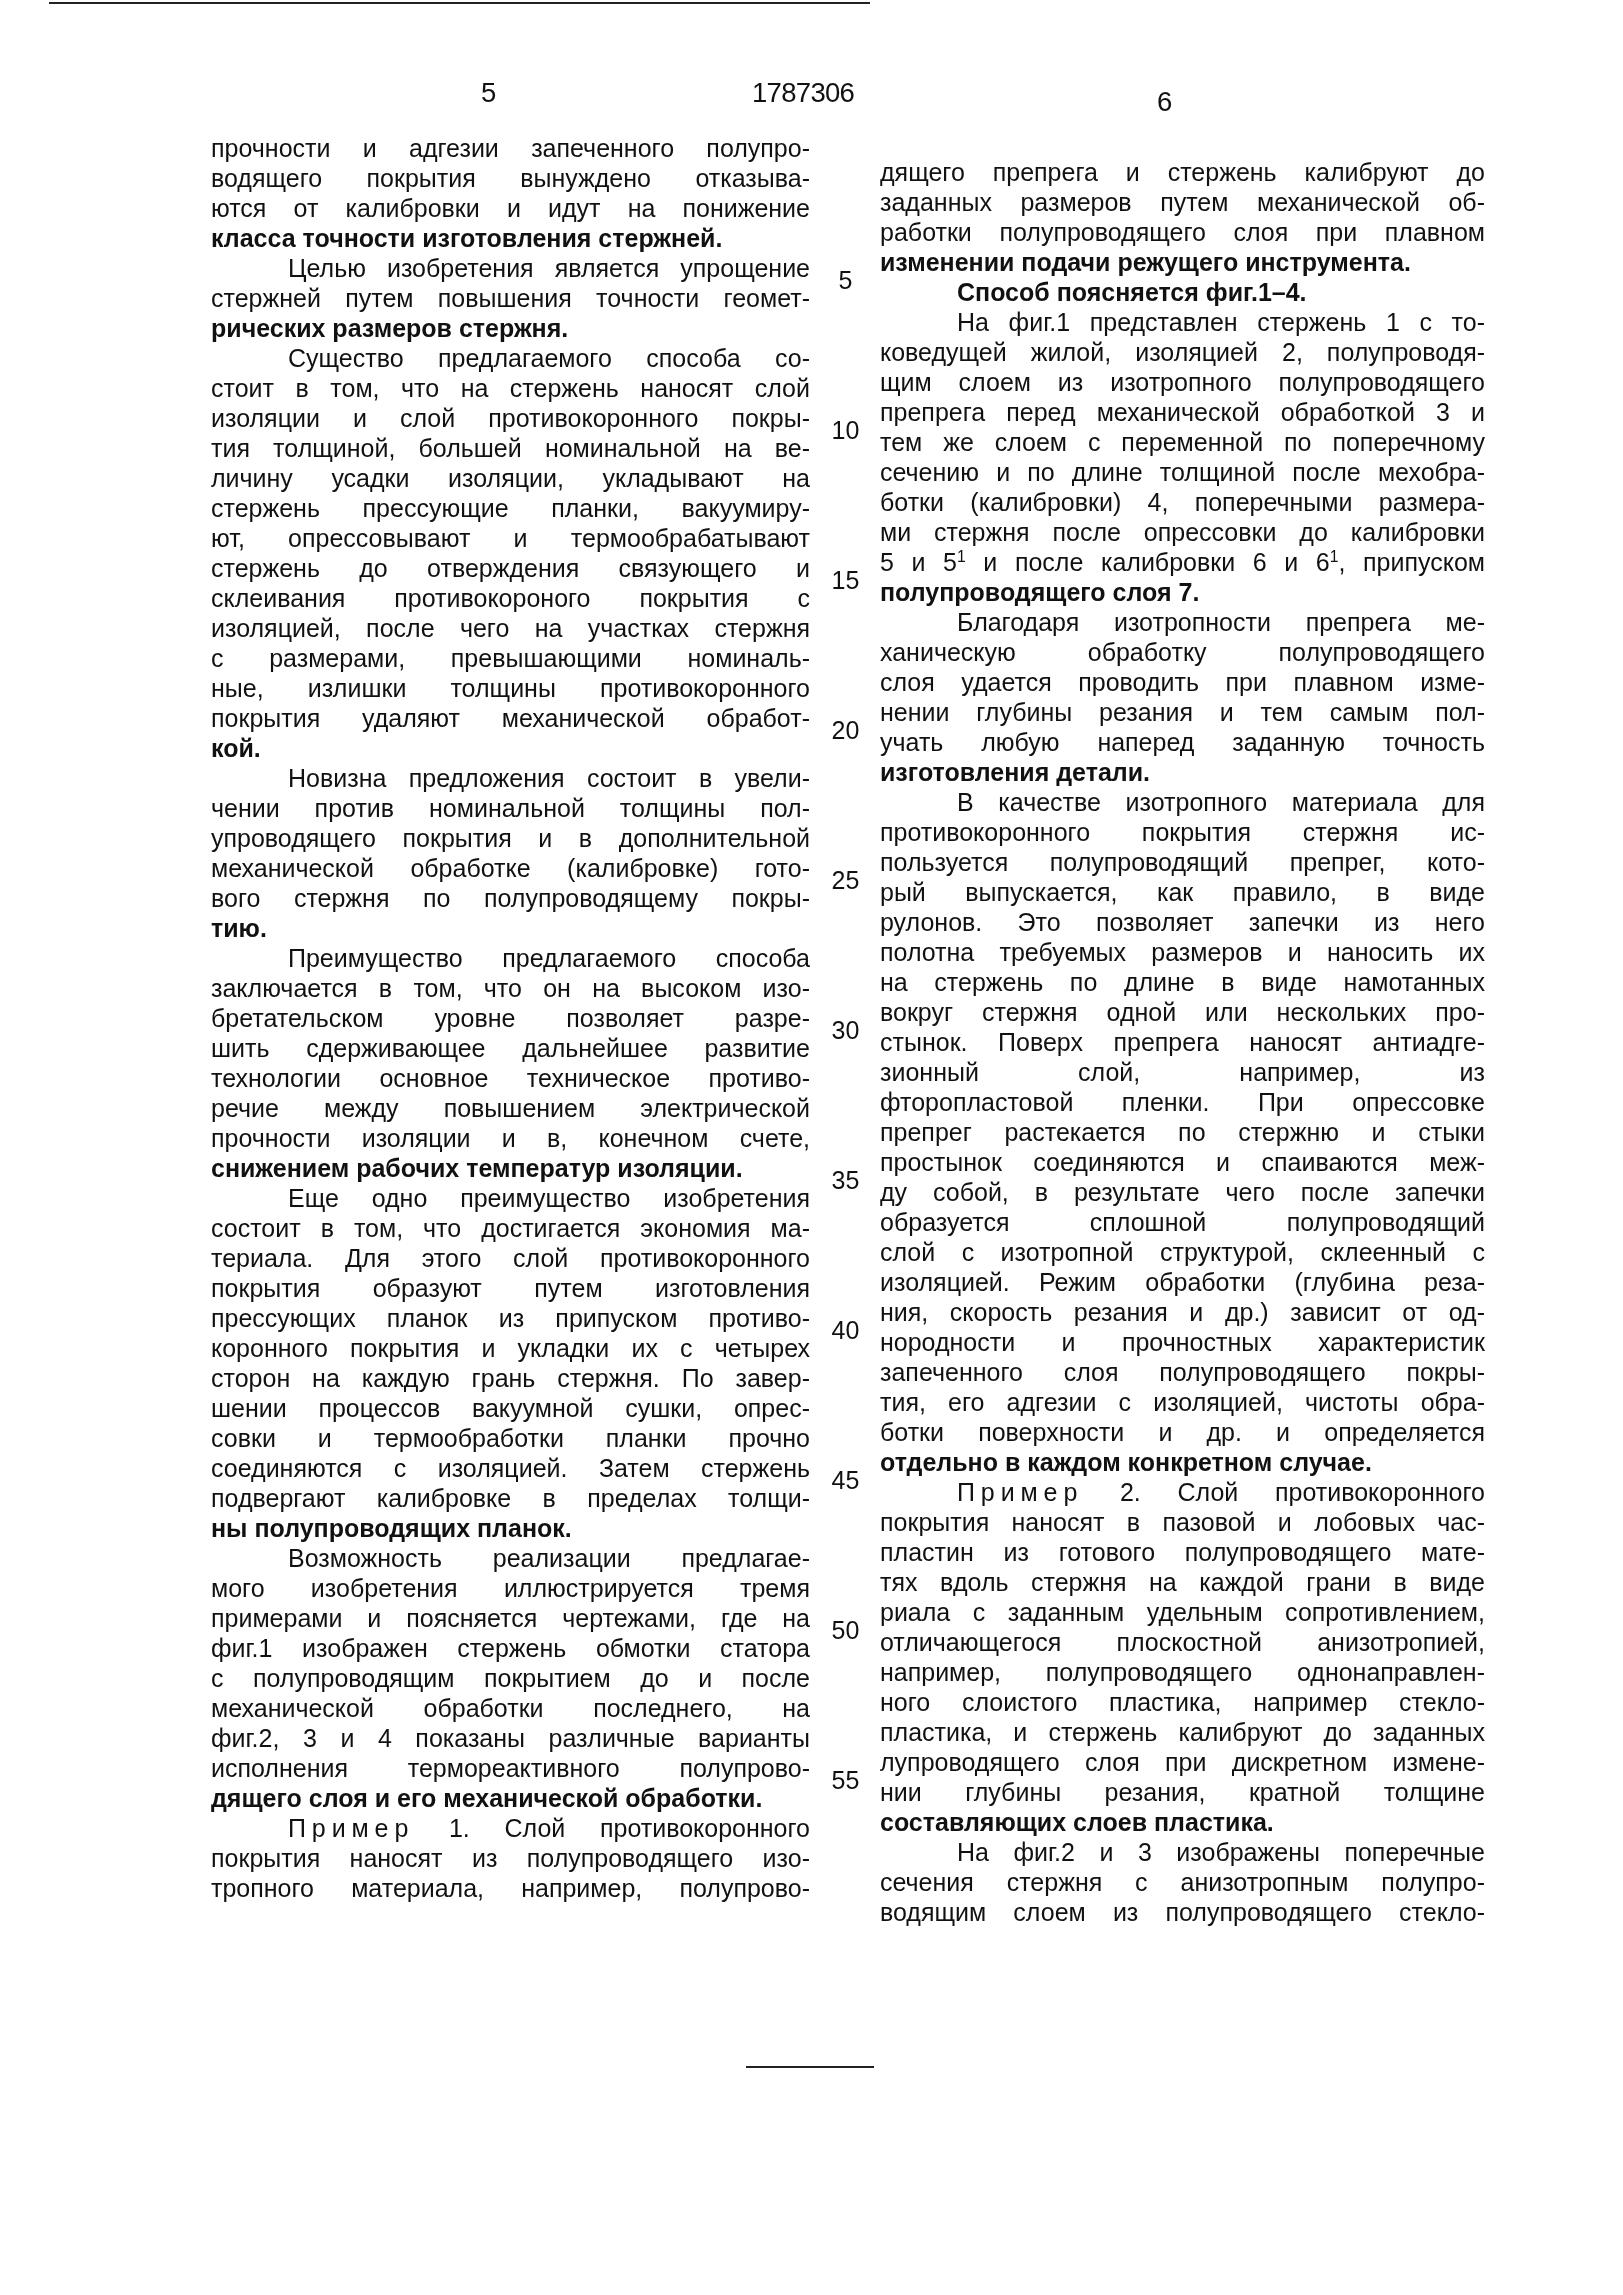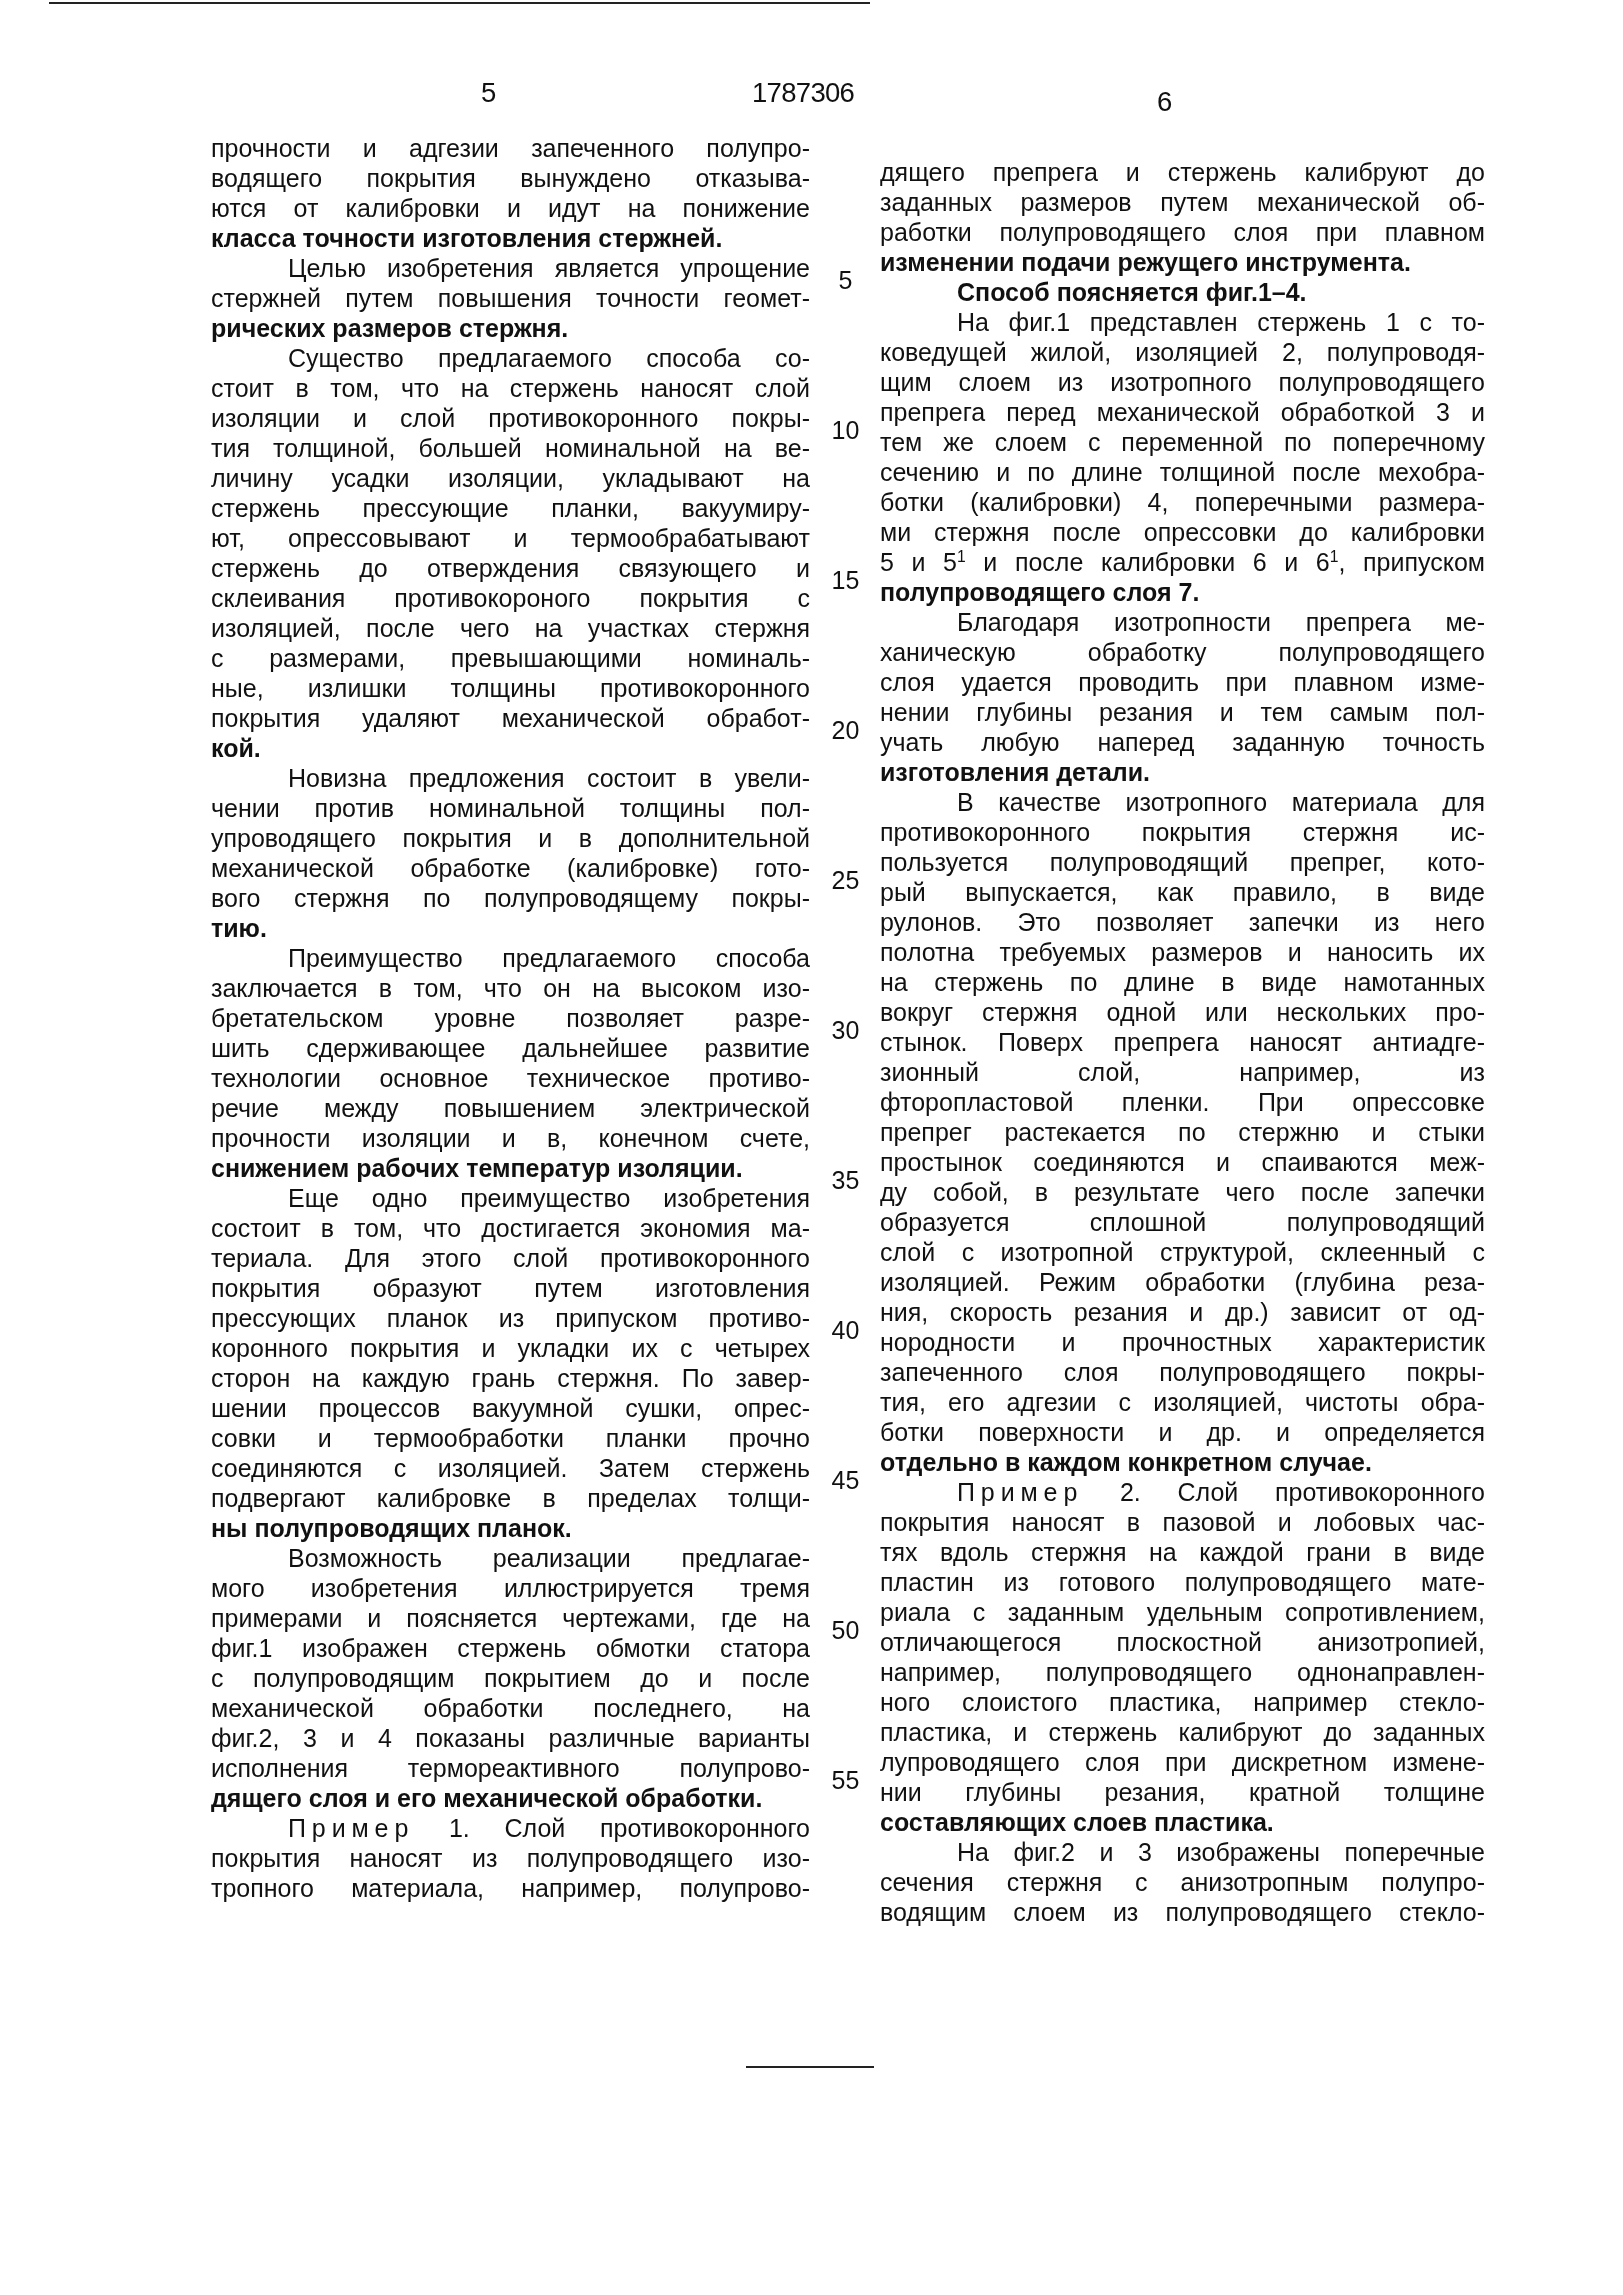--- a/index.html
+++ b/index.html
@@ -194,22 +194,22 @@
     <span class="ln">слой с изотропной структурой, склеенный с</span>
     <span class="ln">изоляцией. Режим обработки (глубина реза-</span>
     <span class="ln">ния, скорость резания и др.) зависит от од-</span>
     <span class="ln">нородности и прочностных характеристик</span>
     <span class="ln">запеченного слоя полупроводящего покры-</span>
     <span class="ln">тия, его адгезии с изоляцией, чистоты обра-</span>
     <span class="ln">ботки поверхности и др. и определяется</span>
     <span class="ln last">отдельно в каждом конкретном случае.</span>
     <span class="ln ind"><span class="sp">Пример</span><span> 2. Слой противокоронного</span></span>
     <span class="ln">покрытия наносят в пазовой и лобовых час-</span>
+    <span class="ln">пластин из готового полупроводящего мате-</span>
     <span class="ln">тях вдоль стержня на каждой грани в виде</span>
-    <span class="ln">пластин из готового полупроводящего мате-</span>
     <span class="ln">риала с заданным удельным сопротивлением,</span>
     <span class="ln">отличающегося плоскостной анизотропией,</span>
     <span class="ln">например, полупроводящего однонаправлен-</span>
     <span class="ln">ного слоистого пластика, например стекло-</span>
     <span class="ln">пластика, и стержень калибруют до заданных</span>
     <span class="ln">лупроводящего слоя при дискретном измене-</span>
     <span class="ln">нии глубины резания, кратной толщине</span>
     <span class="ln last">составляющих слоев пластика.</span>
     <span class="ln ind">На фиг.2 и 3 изображены поперечные</span>
     <span class="ln">сечения стержня с анизотропным полупро-</span>

